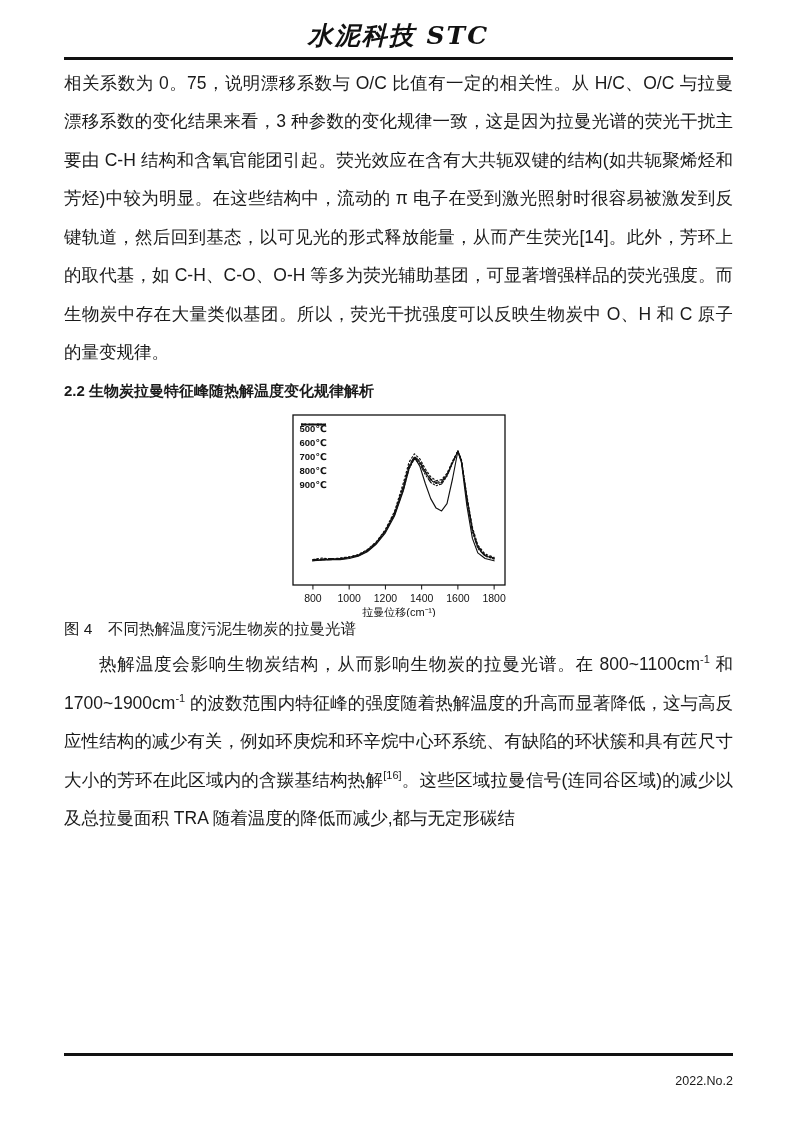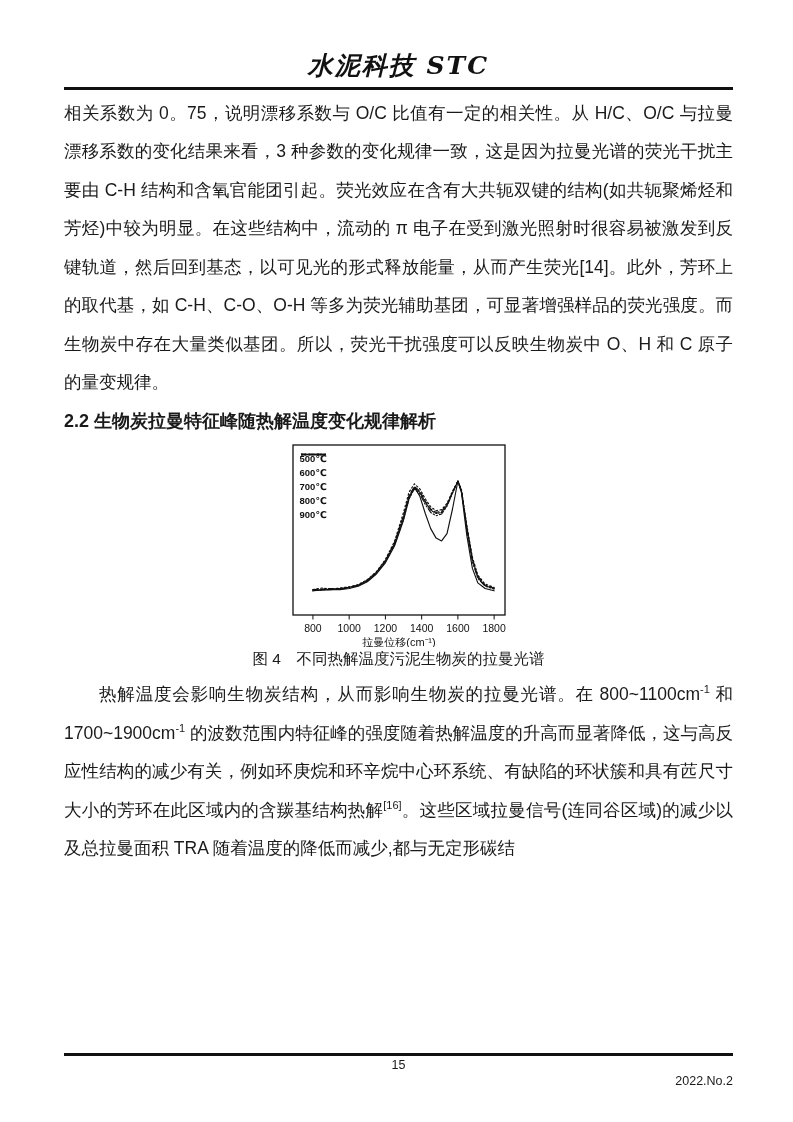--- a/index.html
+++ b/index.html
@@ -7,55 +7,55 @@
     position:relative;
     width:793px;height:1122px;
     margin:0 auto;
     background:#ffffff;
     overflow:hidden;
     font-family:"Liberation Sans","DejaVu Sans",sans-serif;
     color:#1a1a1a;
   }
   .content{position:absolute;left:64px;right:60px;top:0;}
   .journal-header{
-    margin-top:50px;
+    margin-top:20px;
     text-align:center;
     font-family:"DejaVu Serif","Liberation Serif",serif;
     font-style:italic;
     font-weight:bold;
     font-size:25px;
     line-height:32px;
     letter-spacing:2px;
     color:#111;
   }
   .header-rule{height:2.5px;background:#111;margin-top:5px;}
   .body-text{margin-top:4px;font-size:17.5px;line-height:38.5px;text-align:justify;}
   .body-text p{margin:0;padding:0;}
   .indent{text-indent:2em;}
   .section-heading{
     font-weight:bold;
-    font-size:18px;
+    font-size:15px;
     line-height:38.5px;
     margin:0;
     text-align:left;
   }
   sup{font-size:11px;line-height:0;vertical-align:super;}
   
   .figure-block{margin-top:2px;text-align:center;}
   .chart-wrap{position:relative;width:240px;height:205px;margin:0 auto;}
   .chart-wrap svg{position:absolute;left:0;top:0;}
   .legend{
     position:absolute;left:21px;top:10px;
     display:flex;flex-direction:column;gap:1px;
   }
   .legend-item{display:flex;align-items:center;gap:6px;height:13px;}
   .legend-label{font-size:9.5px;color:#111;white-space:nowrap;font-weight:bold;}
   .figure-caption{
     font-size:15.5px;line-height:22px;margin-top:1px;
-    text-align:center;color:#1a1a1a;
+    text-align:left;color:#1a1a1a;
   }
   .after-figure{margin-top:5px;}
   
   .footer{position:absolute;left:64px;right:60px;top:1053px;}
   .footer-rule{height:2.5px;background:#111;}
   .footer-row{position:relative;height:20px;margin-top:2px;font-size:12.5px;}
   .footer-page{position:absolute;left:0;right:0;text-align:center;}
   .footer-issue{position:absolute;right:0;top:16px;}
 </style>
 </head>
@@ -133,17 +133,16 @@
 
     <div class="body-text after-figure">
       <p class="indent"><span>热解温度会影响生物炭结构，从而影响生物炭的拉曼光谱。在 800~1100cm</span><sup>-1</sup><span> 和 1700~1900cm</span><sup>-1</sup><span> 的波数范围内特征峰的强度随着热解温度的升高而显著降低，这与高反应性结构的减少有关，例如环庚烷和环辛烷中心环系统、有缺陷的环状簇和具有苉尺寸大小的芳环在此区域内的含羰基结构热解</span><sup>[16]</sup><span>。这些区域拉曼信号(连同谷区域)的减少以及总拉曼面积 TRA 随着温度的降低而减少,都与无定形碳结</span></p>
     </div>
 
   </div>
 
   <div class="footer">
     <div class="footer-rule"></div>
     <div class="footer-row">
-      <span class="footer-page">15</span>
       <span class="footer-issue">2022.No.2</span>
     </div>
   </div>
 </div>
 
 </body></html>

